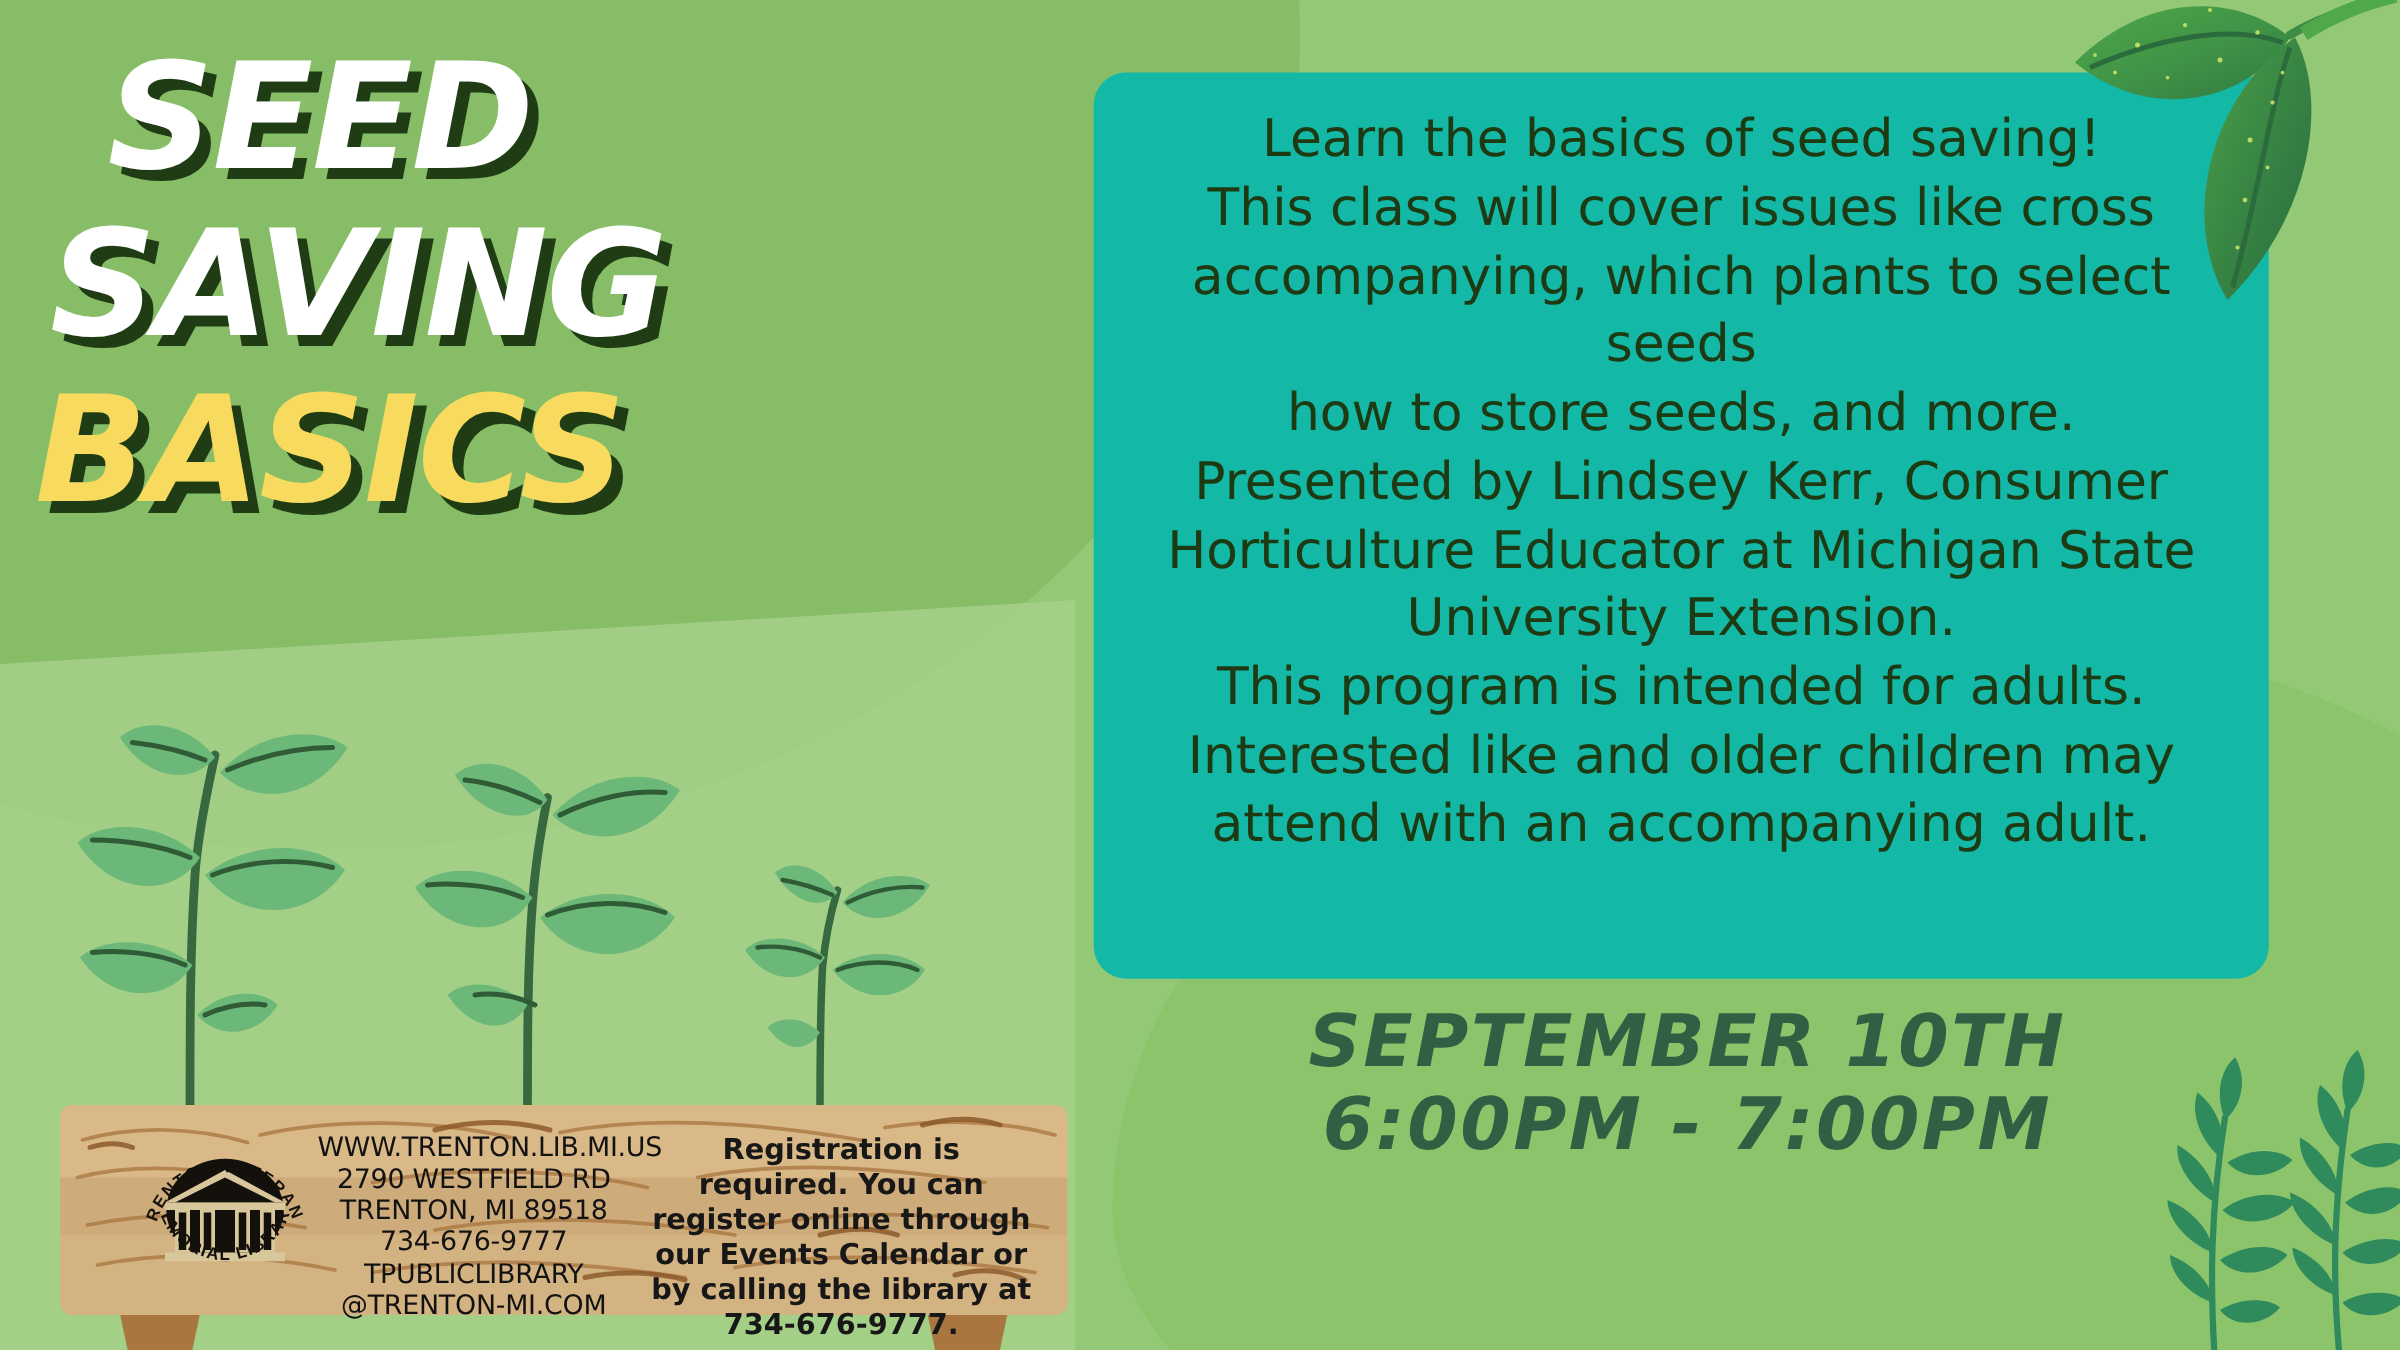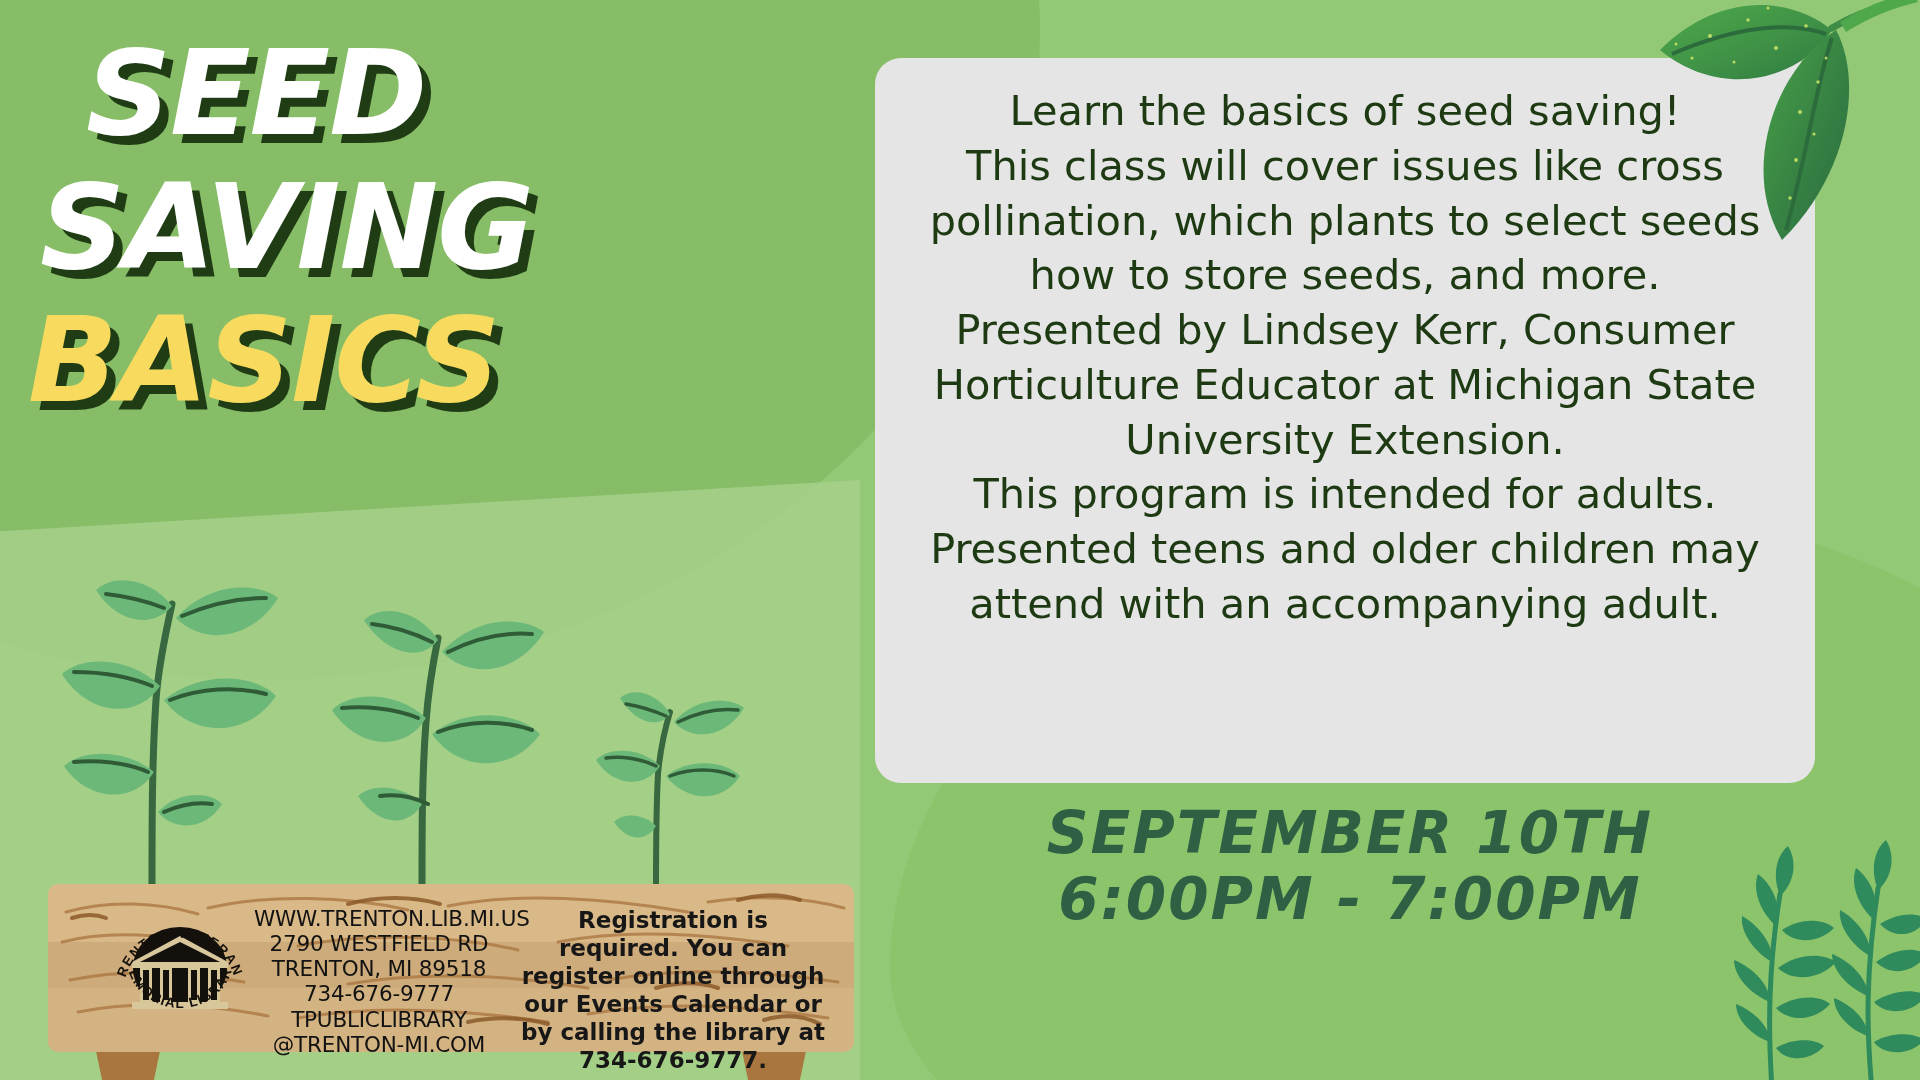--- a/index.html
+++ b/index.html
@@ -70,21 +70,21 @@
   }
   .title-1 { color:#ffffff; text-shadow:9px 9px 0 #1f3c15; margin-left:58px; }
   .title-2 { color:#ffffff; text-shadow:9px 9px 0 #1f3c15; margin-left:12px; margin-top:18px; }
   .title-3 { color:#F8DB5E; text-shadow:9px 9px 0 #1f3c15; margin-left:0px;  margin-top:18px; }
 
   
   .info-card {
     position:absolute;
     left:875px; top:58px;
     width:940px; height:725px;
-    background:#e5e5e5;
+    background:#14b8a6;
     border-radius:26px;
     z-index:5;
     display:flex;
     align-items:flex-start;
     justify-content:center;
     padding:26px 22px 18px 22px;
   }
   .info-text {
     font-family:"DejaVu Sans", sans-serif;
     font-size:41.5px;
@@ -255,27 +255,27 @@
       <path d="M616 206 C600 198 580 196 566 198"></path>
       <path d="M630 216 C650 208 676 208 694 216"></path>
     </g>
   </svg>
 </div>
 
 <div class="info-card">
   <div class="info-text">
     <p>Learn the basics of seed saving!</p>
     <p>This class will cover issues like cross</p>
-    <p>pollination, which plants to select seeds</p>
+    <p>accompanying, which plants to select seeds</p>
     <p>how to store seeds, and more.</p>
     <p>Presented by Lindsey Kerr, Consumer</p>
     <p>Horticulture Educator at Michigan State</p>
     <p>University Extension.</p>
     <p>This program is intended for adults.</p>
-    <p>Presented teens and older children may</p>
+    <p>Interested like and older children may</p>
     <p>attend with an accompanying adult.</p>
   </div>
 </div>
 
 <div class="datetime">
   <div>SEPTEMBER 10TH</div>
   <div>6:00PM - 7:00PM</div>
 </div>
 
 <div class="planter">

